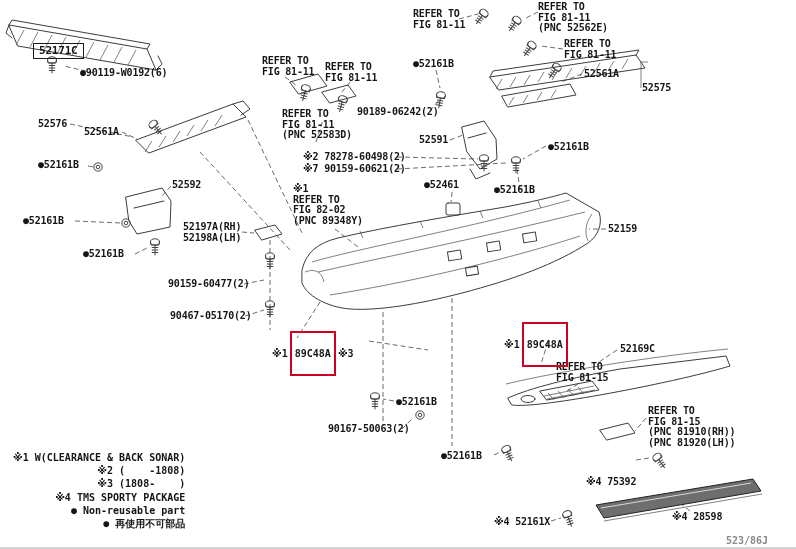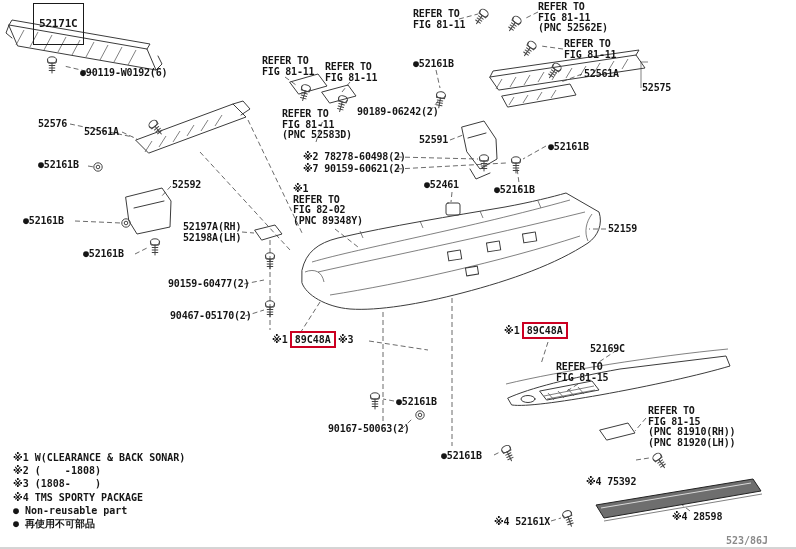--- a/index.html
+++ b/index.html
@@ -8,25 +8,25 @@
     font-family:"DejaVu Sans Mono","DejaVu Sans",monospace;
   }
   .stage svg{position:absolute;left:0;top:0;}
   .art{stroke:#3c3c3c;fill:none;stroke-width:1;stroke-linejoin:round;stroke-linecap:round;}
   .thin{stroke:#4a4a4a;fill:none;stroke-width:0.7;}
   .dash{stroke:#5a5a5a;fill:none;stroke-width:0.9;stroke-dasharray:5 3;}
   .lbl{
     position:absolute;font-size:10px;font-weight:bold;color:#151515;
     white-space:pre-line;line-height:10.5px;letter-spacing:-0.2px;
   }
-  .box-black{border:1.5px solid #1a1a1a;padding:14px 5px;font-size:11px;line-height:12px;}
+  .box-black{border:1.5px solid #1a1a1a;padding:1px 5px;font-size:11px;line-height:12px;margin-top:40px;}
   .hl-group{position:absolute;display:flex;align-items:center;gap:2px;
     font-size:10px;font-weight:bold;color:#151515;}
-  .box-red{border:2px solid #cc0022;padding:0 3px;line-height:13px;display:inline-block;}
-  .legend{position:absolute;left:13px;top:451px;}
+  .box-red{border:2px solid #cc0022;padding:14px 3px;line-height:13px;display:inline-block;}
+  .legend{position:absolute;left:13px;top:451px;text-align:right;}
   .legend .li{font-size:10px;font-weight:bold;color:#151515;line-height:13.2px;white-space:pre;}
   .code{position:absolute;left:726px;top:535px;font-size:10px;color:#8a8a8a;font-weight:bold;}
 </style>
 </head>
 <body>
 
 <div class="stage">
 
   <svg width="796" height="549" viewBox="0 0 796 549">
     <defs>
@@ -170,21 +170,21 @@
 (PNC 89348Y)</div>
   <div class="lbl" style="left:424px;top:180px">●52461</div>
   <div class="lbl" style="left:494px;top:185px">●52161B</div>
   <div class="lbl" style="left:23px;top:216px">●52161B</div>
   <div class="lbl" style="left:608px;top:224px">52159</div>
   <div class="lbl" style="left:183px;top:222px">52197A(RH)
 52198A(LH)</div>
   <div class="lbl" style="left:83px;top:249px">●52161B</div>
   <div class="lbl" style="left:168px;top:279px">90159-60477(2)</div>
   <div class="lbl" style="left:170px;top:311px">90467-05170(2)</div>
-  <div class="lbl" style="left:590px;top:344px">52169C</div>
+  <div class="lbl" style="left:620px;top:344px">52169C</div>
   <div class="lbl" style="left:556px;top:362px">REFER TO
 FIG 81-15</div>
   <div class="lbl" style="left:396px;top:397px">●52161B</div>
   <div class="lbl" style="left:648px;top:406px">REFER TO
 FIG 81-15
 (PNC 81910(RH))
 (PNC 81920(LH))</div>
   <div class="lbl" style="left:328px;top:424px">90167-50063(2)</div>
   <div class="lbl" style="left:441px;top:451px">●52161B</div>
   <div class="lbl" style="left:586px;top:477px">※4 75392</div>

